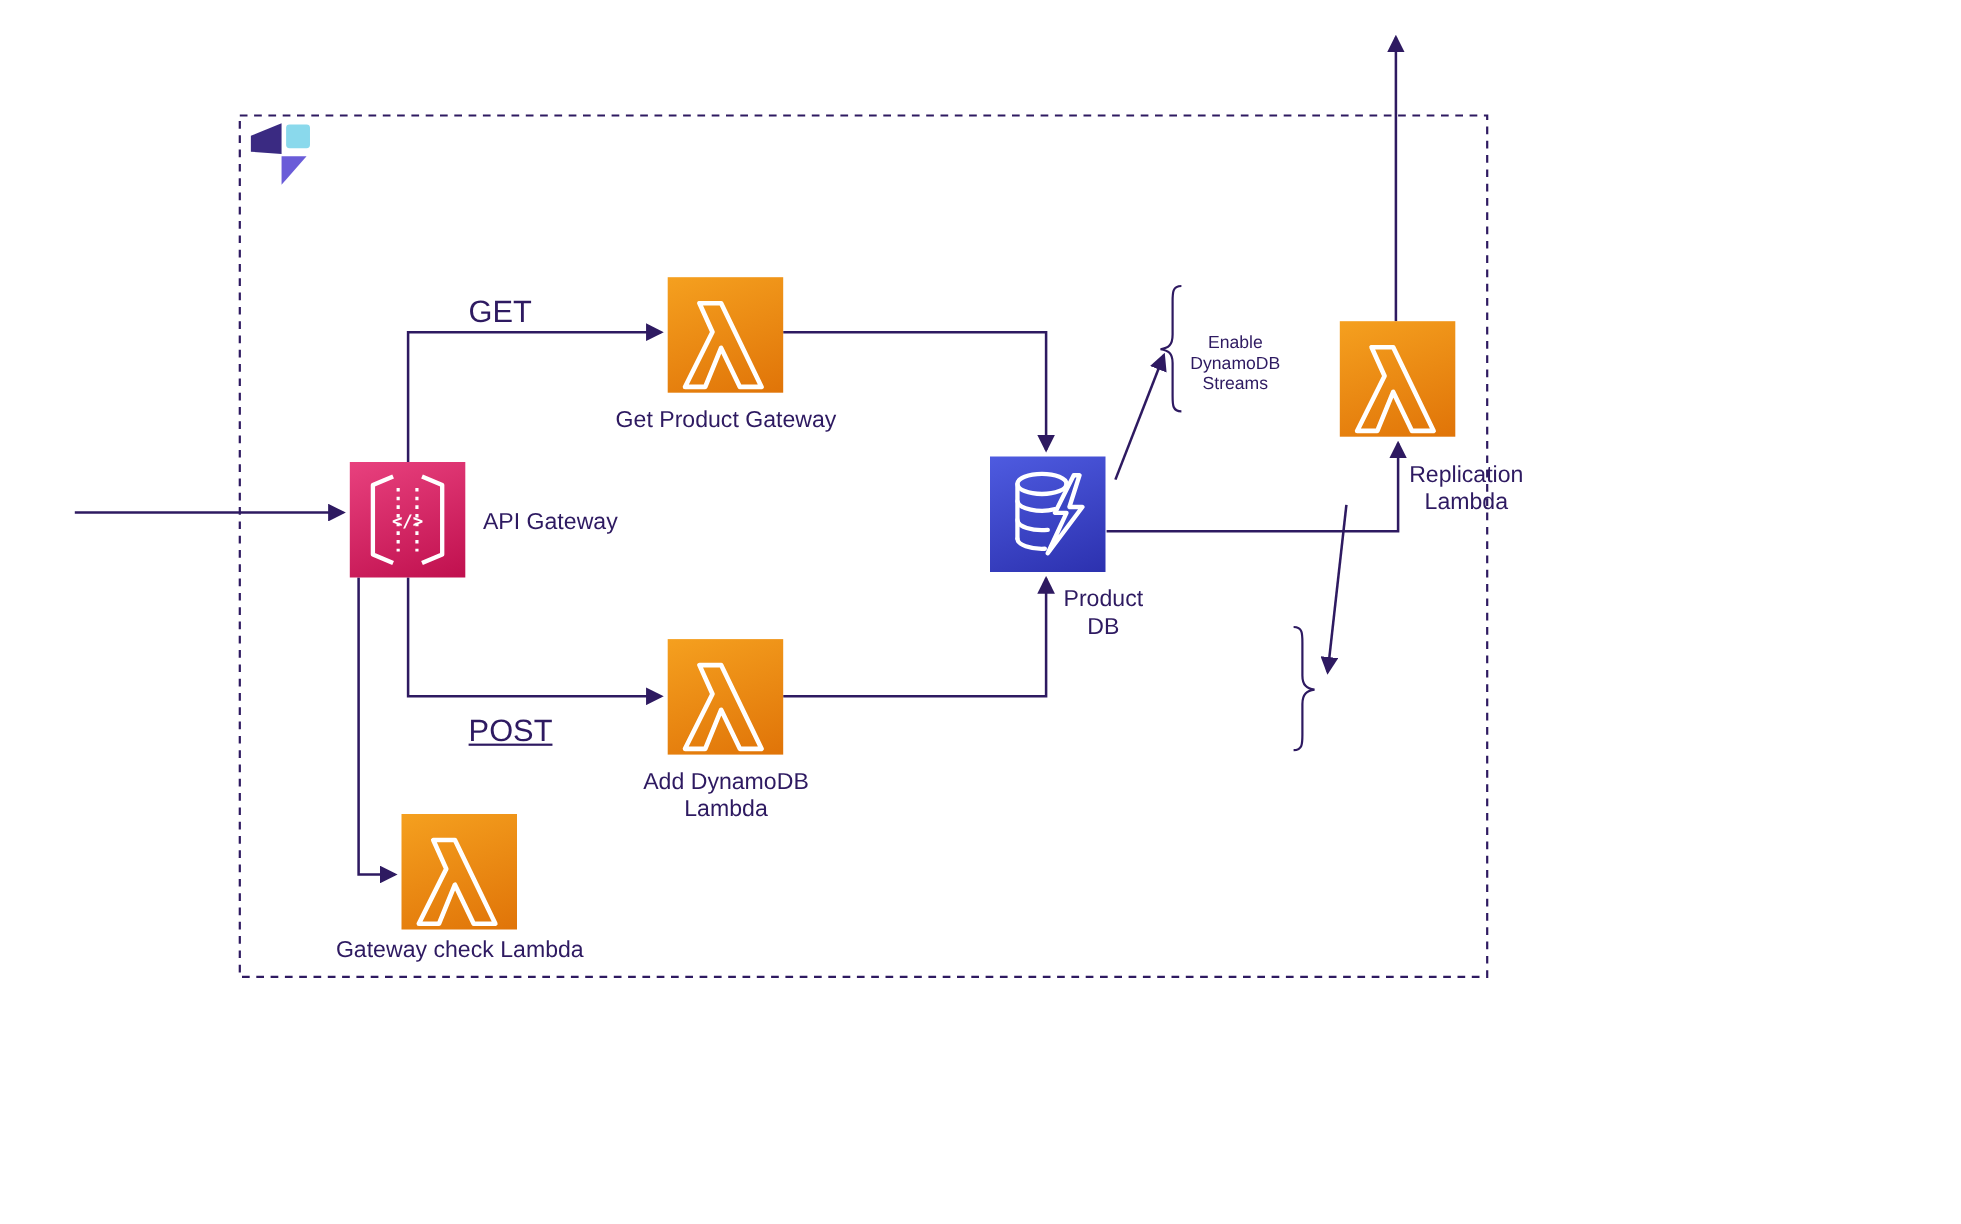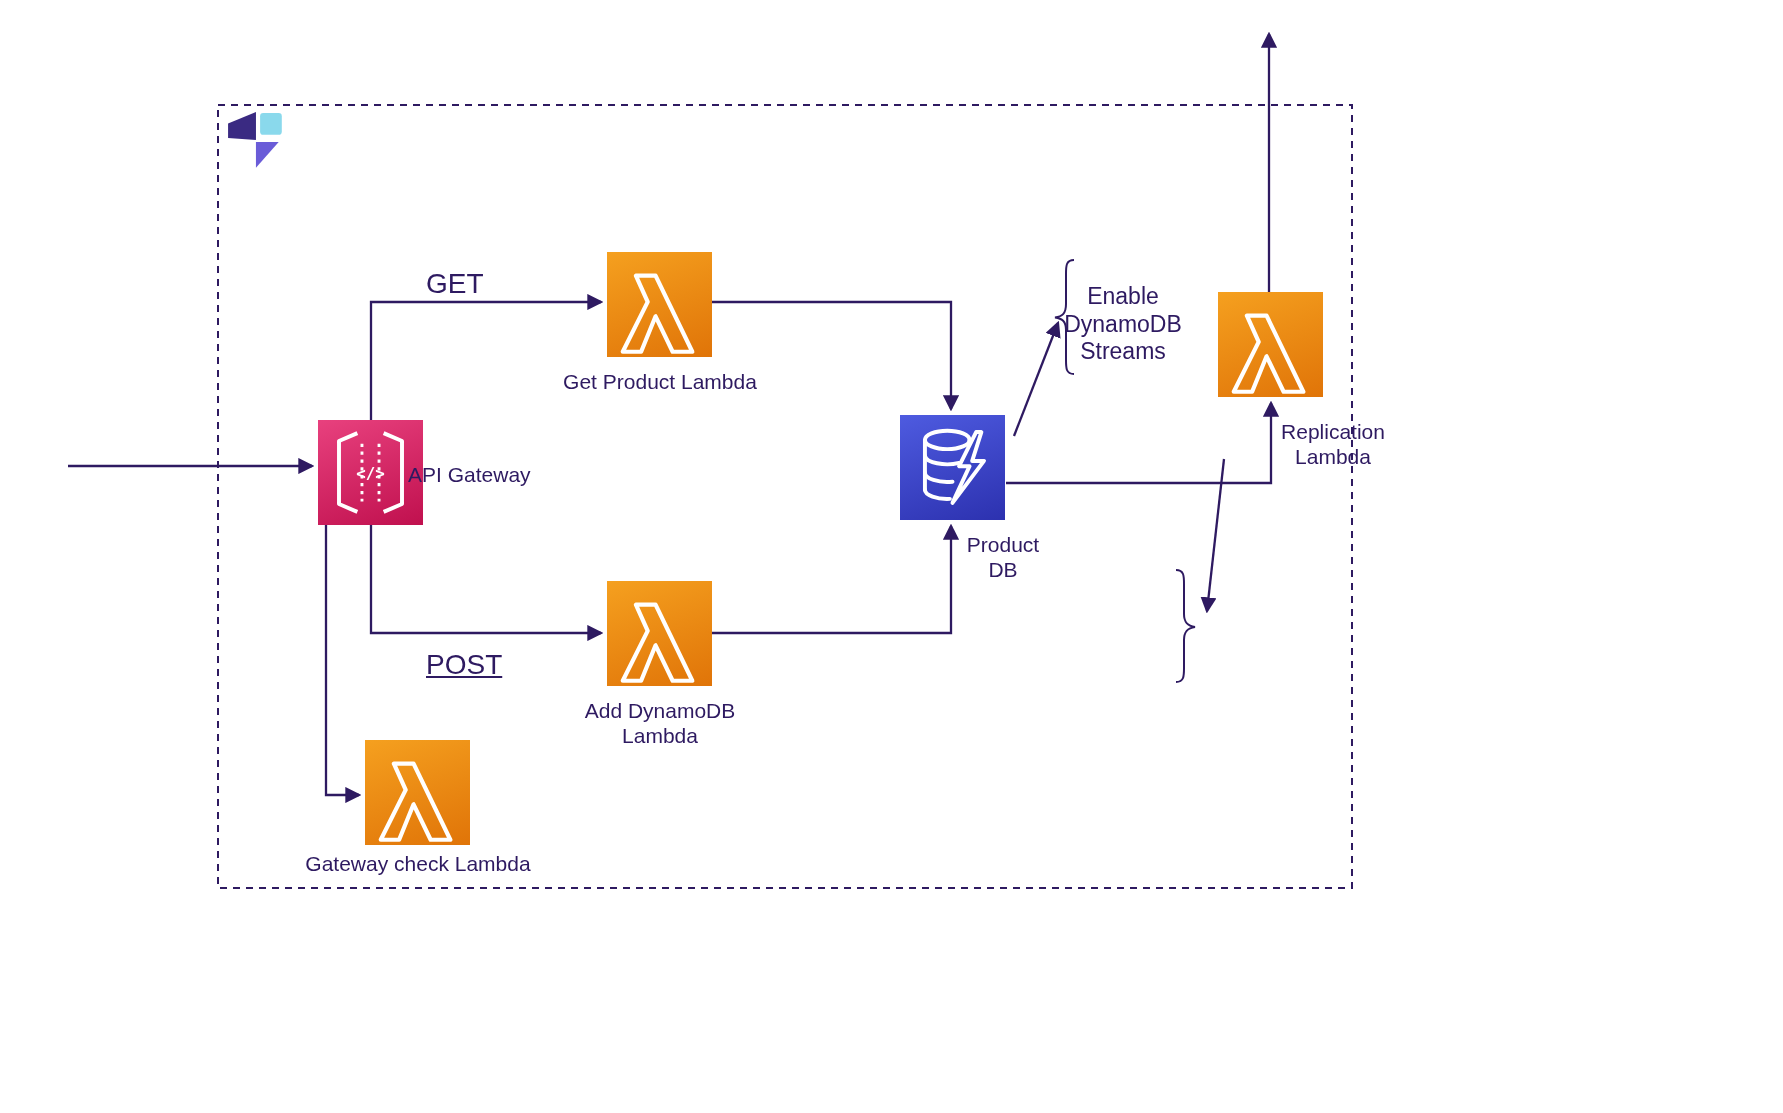--- a/index.html
+++ b/index.html
@@ -9,21 +9,21 @@
   }
   .conn{position:absolute;left:0;top:0;}
   .node{position:absolute;width:105px;height:105px;}
   .node svg{display:block;width:100%;height:100%;}
   .lambda-bg{background:linear-gradient(160deg,#F5A01F 0%,#E07408 100%);}
   .apigw-bg{background:linear-gradient(160deg,#E8417E 0%,#C0104E 100%);}
   .ddb-bg{background:linear-gradient(160deg,#4E5BE0 0%,#2C31AF 100%);}
   .label{position:absolute;font-size:21px;font-weight:500;color:#2E1A61;line-height:1.2;}
   .center{text-align:center;}
   .edge-label{position:absolute;font-size:28px;font-weight:500;color:#2E1A61;}
-  .annotation{position:absolute;font-size:23px;font-weight:500;color:#2E1A61;line-height:1.2;}
+  .annotation{position:absolute;font-size:16px;font-weight:500;color:#2E1A61;line-height:1.2;margin-top:19px;}
   .annotation span{display:block;}
   .label span{display:block;}
   .logo{position:absolute;left:226px;top:110px;width:62px;height:62px;}
 </style>
 </head>
 <body>
 
 <div class="canvas">
 
   <svg class="conn" width="1783" height="1113" viewBox="0 0 1783 1113">
@@ -68,28 +68,28 @@
         <path d="M30 10 L16 16 V64 L30 70"></path>
         <path d="M50 10 L64 16 V64 L50 70"></path>
       </g>
       <g stroke="#ffffff" stroke-width="2.2" stroke-dasharray="2.5 3.5">
         <path d="M33.5 18 V62"></path>
         <path d="M46.5 18 V62"></path>
       </g>
       <text x="40" y="45" text-anchor="middle" fill="#ffffff" font-family="DejaVu Sans Mono, monospace" font-size="12" font-weight="bold">&lt;/&gt;</text>
     </svg>
   </div>
-  <div class="label" style="left:408px;top:462px;text-align:center;">API Gateway</div>
+  <div class="label" style="left:439px;top:462px;text-align:center;">API Gateway</div>
 
   <div class="node lambda-bg" style="left:607px;top:252px;">
     <svg viewBox="0 0 80 80">
       <path d="M22 18 H37 L65 76 H50 L37 49 L26 76 H12 L31 38 Z" fill="none" stroke="#ffffff" stroke-width="3.2" stroke-linejoin="round"></path>
     </svg>
   </div>
-  <div class="label center" style="left:557px;top:369px;width:206px;">Get Product Lambda</div>
+  <div class="label center" style="left:557px;top:369px;width:206px;">Get Product Gateway</div>
 
   <div class="node lambda-bg" style="left:607px;top:581px;">
     <svg viewBox="0 0 80 80">
       <path d="M22 18 H37 L65 76 H50 L37 49 L26 76 H12 L31 38 Z" fill="none" stroke="#ffffff" stroke-width="3.2" stroke-linejoin="round"></path>
     </svg>
   </div>
   <div class="label center" style="left:552px;top:698px;width:216px;">Add DynamoDB Lambda</div>
 
   <div class="node lambda-bg" style="left:365px;top:740px;">
     <svg viewBox="0 0 80 80">

